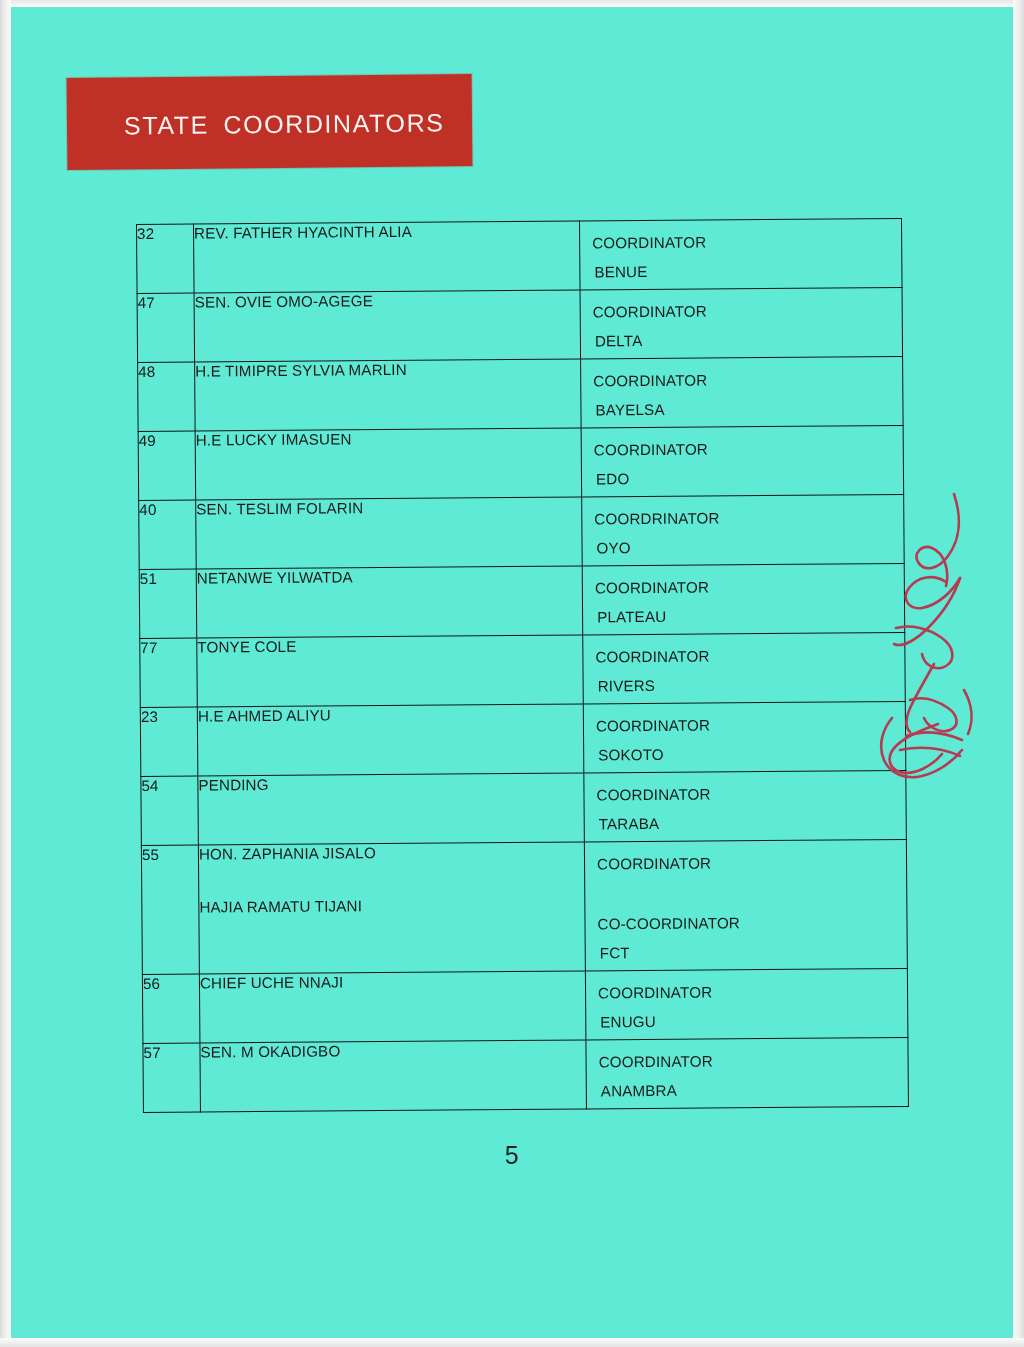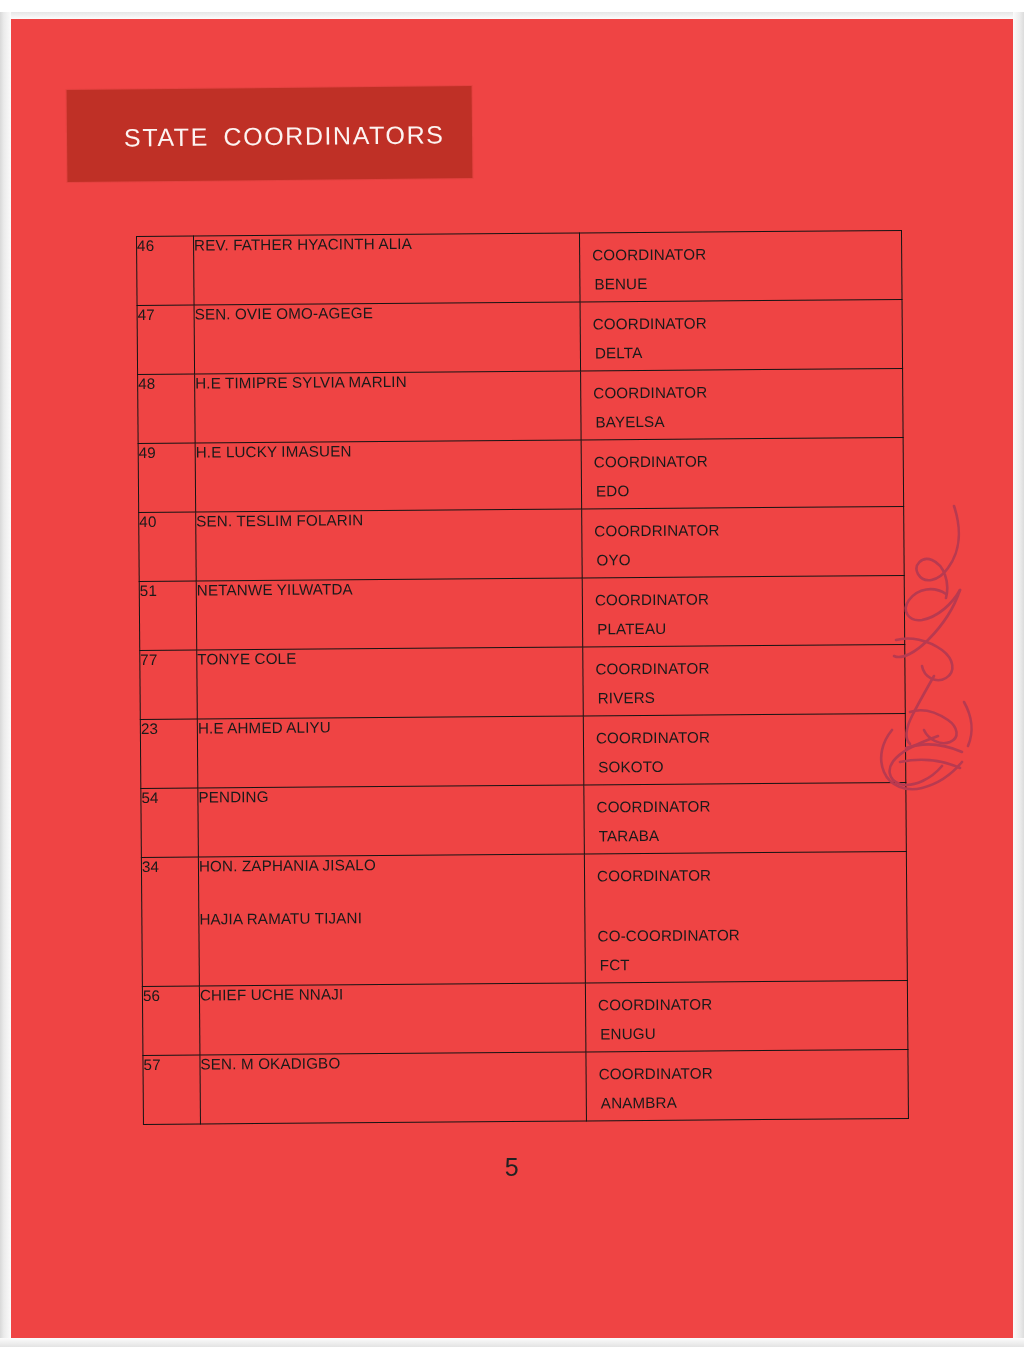--- a/index.html
+++ b/index.html
@@ -13,22 +13,21 @@
     position: relative;
     overflow: hidden;
     font-family: "Liberation Sans", sans-serif;
     color: #1a1a1a;
   }
 
   
   #page {
     position: absolute;
     inset: 0;
-    background: #ef4444;
-    margin-top: 12px;
+    background: #5eead4;
   }
   .scan-edge {
     position: absolute;
     top: 0;
     bottom: 0;
     width: 11px;
     pointer-events: none;
   }
   .scan-edge.left {
     left: 0;
@@ -160,21 +159,21 @@
   <div class="scan-edge bottom"></div>
 
   <div id="banner">
     <div id="banner-label">STATE  COORDINATORS</div>
   </div>
 
   <div id="table-wrap">
     <table id="coordinators">
       <tbody>
           <tr>
-            <td class="c-num"><span>46</span></td>
+            <td class="c-num"><span>32</span></td>
             <td class="c-name">
               <div class="name-line">REV. FATHER HYACINTH ALIA</div>
             </td>
             <td class="c-role">
               <div class="role-box">
                 <div class="role-title">COORDINATOR</div>
                 <div class="role-state">BENUE</div>
               </div>
             </td>
           </tr>
@@ -268,21 +267,21 @@
               <div class="name-line">PENDING</div>
             </td>
             <td class="c-role">
               <div class="role-box">
                 <div class="role-title">COORDINATOR</div>
                 <div class="role-state">TARABA</div>
               </div>
             </td>
           </tr>
           <tr class="r-tall">
-            <td class="c-num"><span>34</span></td>
+            <td class="c-num"><span>55</span></td>
             <td class="c-name">
               <div class="name-line">HON. ZAPHANIA JISALO</div>
               <div class="name-line second">HAJIA RAMATU TIJANI</div>
             </td>
             <td class="c-role">
               <div class="role-box tall">
                 <div class="role-title">COORDINATOR</div>
                 <div class="role-title role-mid">CO-COORDINATOR</div>
                 <div class="role-state">FCT</div>
               </div>

